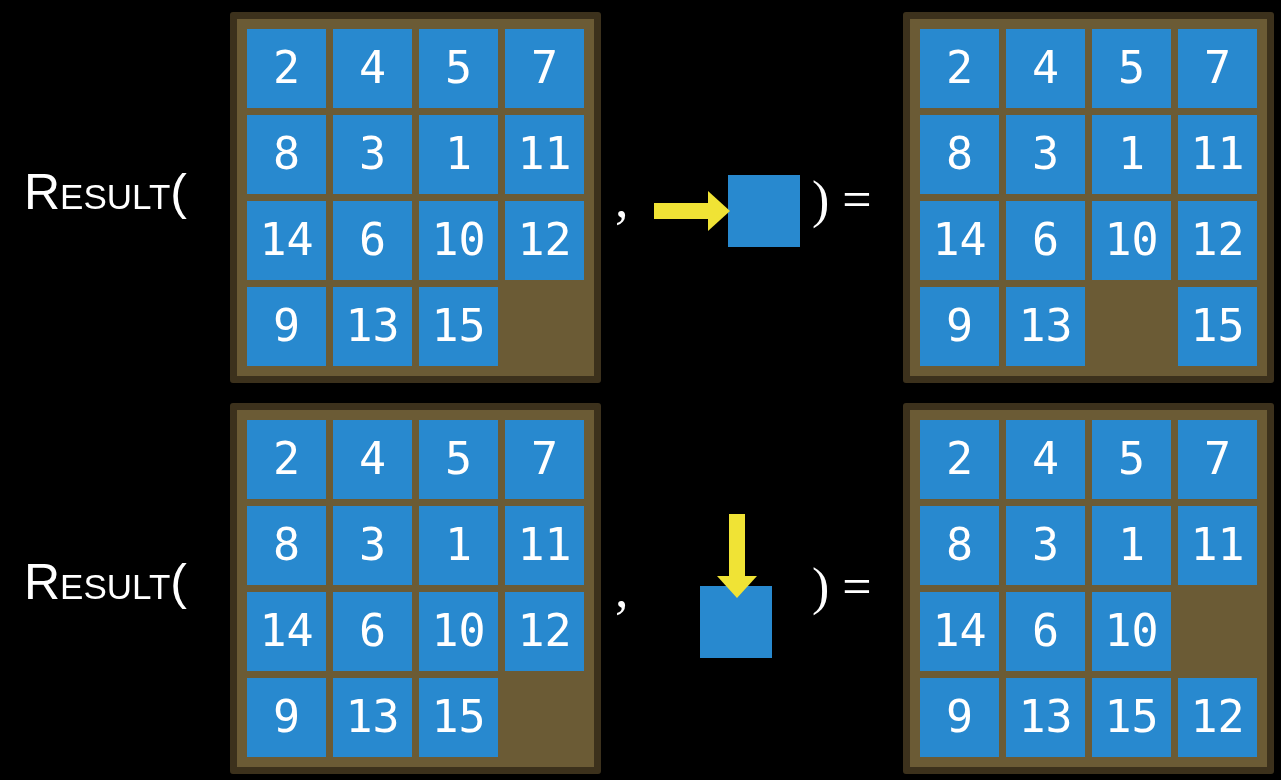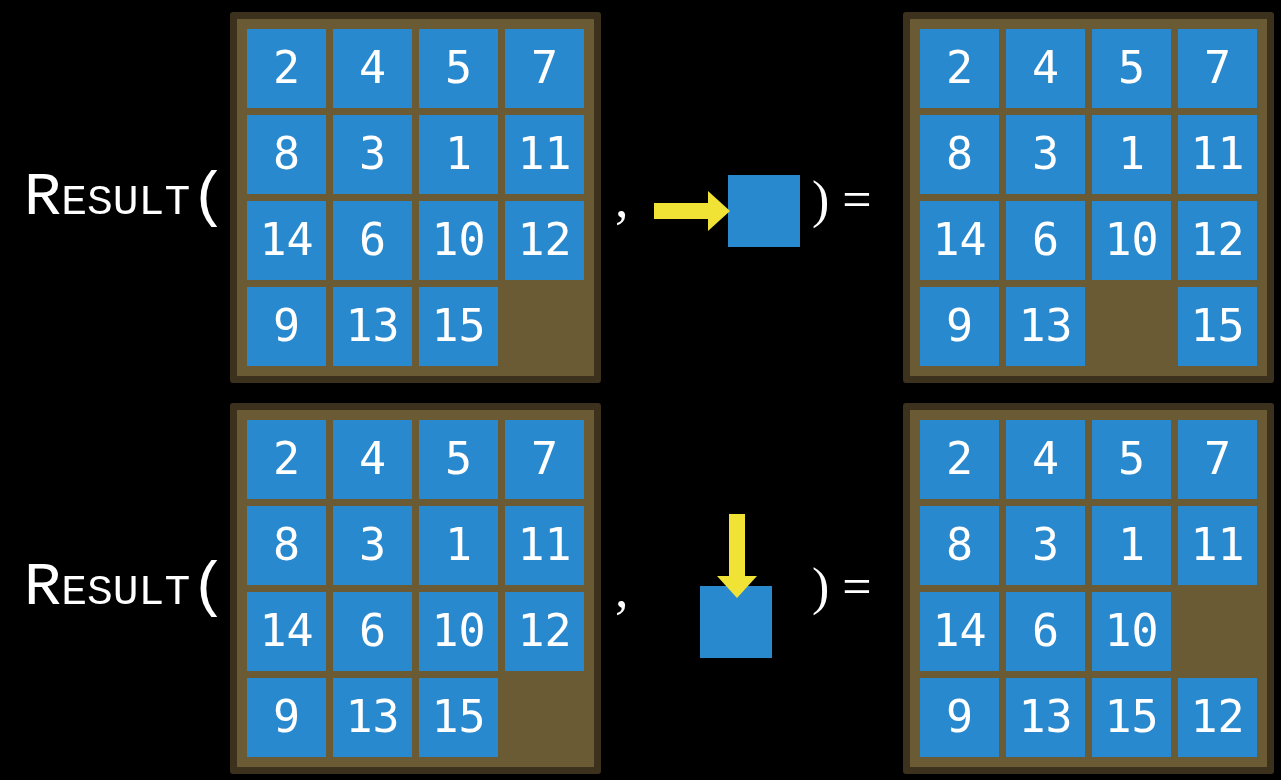--- a/index.html
+++ b/index.html
@@ -13,23 +13,23 @@
     height: 780px;
     background: var(--background, #000000);
     overflow: hidden;
     font-family: "Liberation Serif", serif;
   }
 
   
   .func-label {
     position: absolute;
     color: var(--text-color, #ffffff);
-    font-family: Liberation Mono, monospace;
+    font-family: Liberation Sans, sans-serif;
     font-variant: small-caps;
-    font-size: 62px;
+    font-size: 50px;
     line-height: 1;
     letter-spacing: 0px;
     white-space: nowrap;
   }
   .func-label.r1 { left: 24px; top: 167px; }
   .func-label.r2 { left: 24px; top: 557px; }
 
   
   .board {
     position: absolute;

